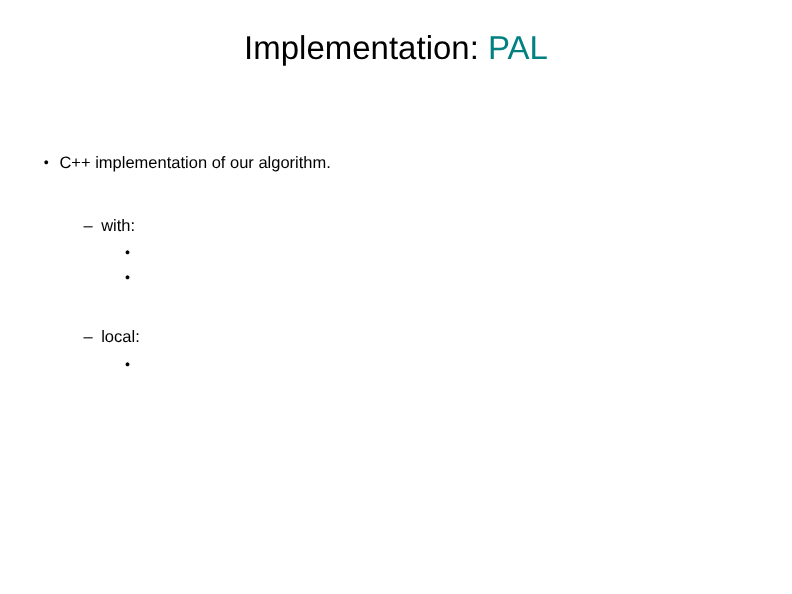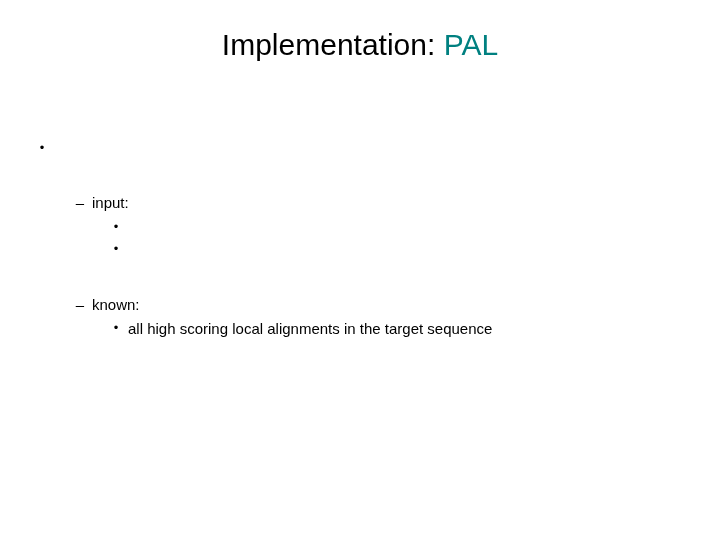--- a/index.html
+++ b/index.html
@@ -59,43 +59,43 @@
 <div class="slide">
 
   <div class="title">
     <span class="t-impl">Implementation: </span><span class="t-pal">PAL</span>
   </div>
 
   <div class="body">
 
     <div class="row lvl1">
       <span class="bul">•</span>
+      <span>C++ implementation of our algorithm.</span>
     </div>
 
     <div class="gap-lg"></div>
 
     <div class="row lvl2">
       <span class="bul">–</span>
-      <span>input:</span>
+      <span>with:</span>
     </div>
     <div class="gap-sm"></div>
     <div class="row lvl3">
       <span class="bul">•</span>
     </div>
     <div class="gap-sm"></div>
     <div class="row lvl3">
       <span class="bul">•</span>
     </div>
 
     <div class="gap-lg"></div>
 
     <div class="row lvl2">
       <span class="bul">–</span>
-      <span>known:</span>
+      <span>local:</span>
     </div>
     <div class="gap-sm"></div>
     <div class="row lvl3">
       <span class="bul">•</span>
-      <span>all high scoring local alignments in the target sequence</span>
     </div>
 
   </div>
 </div>
 
 </body></html>

